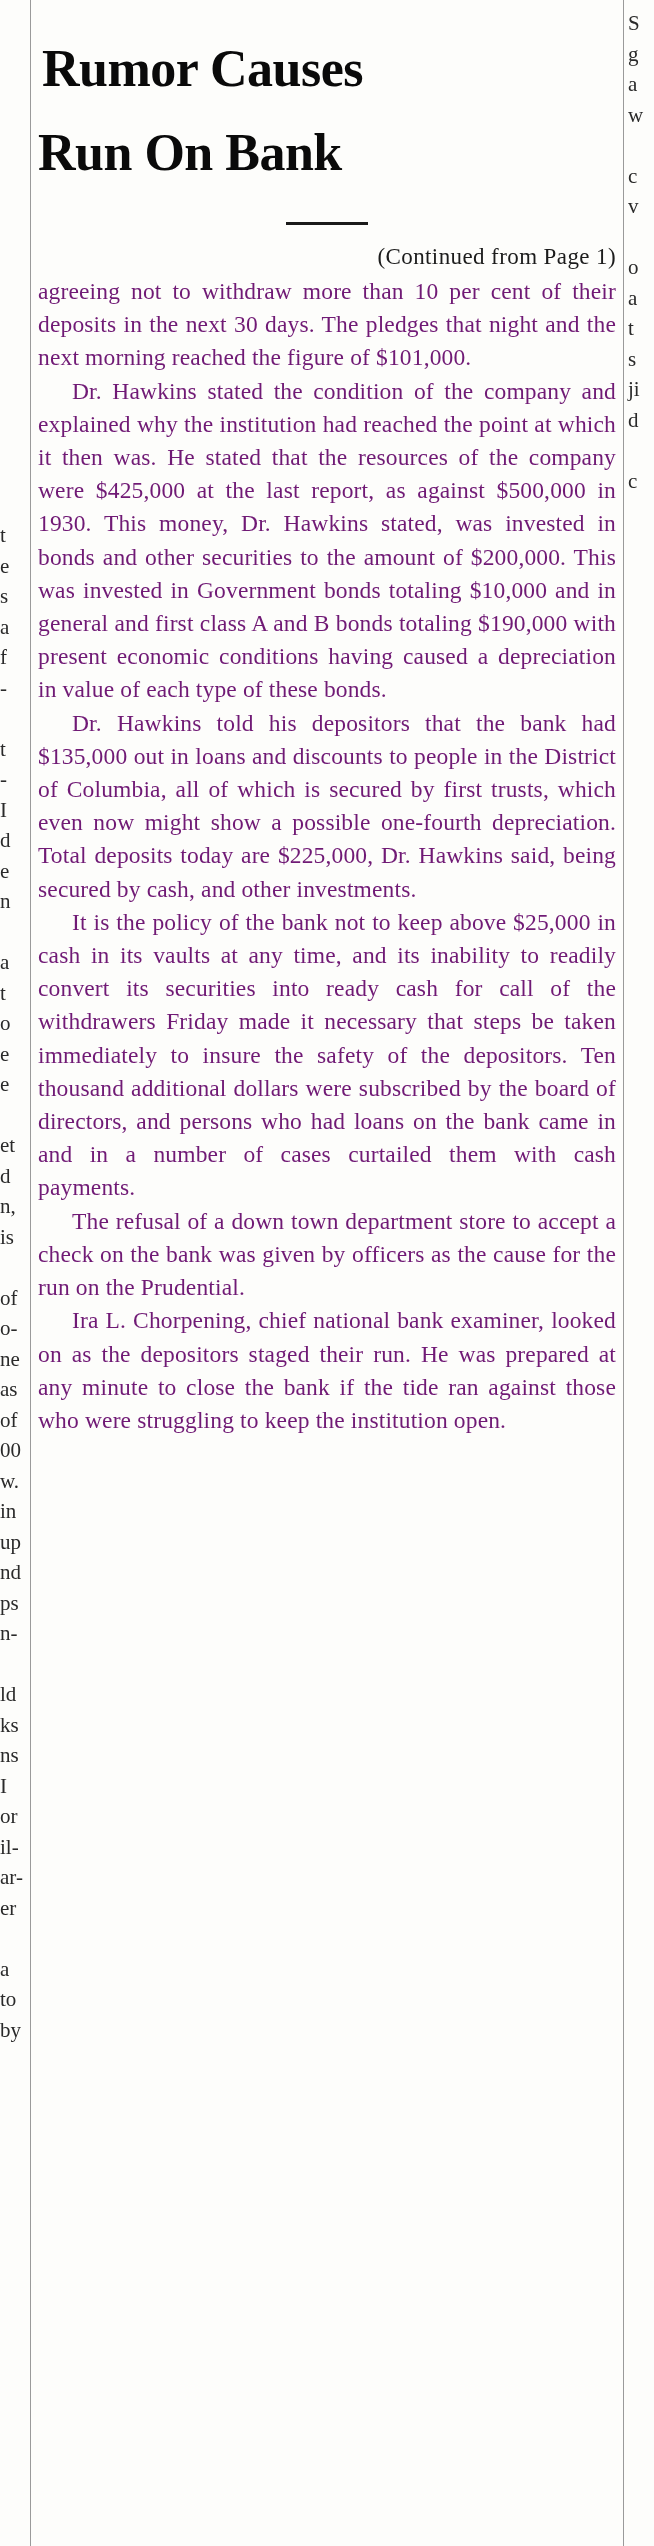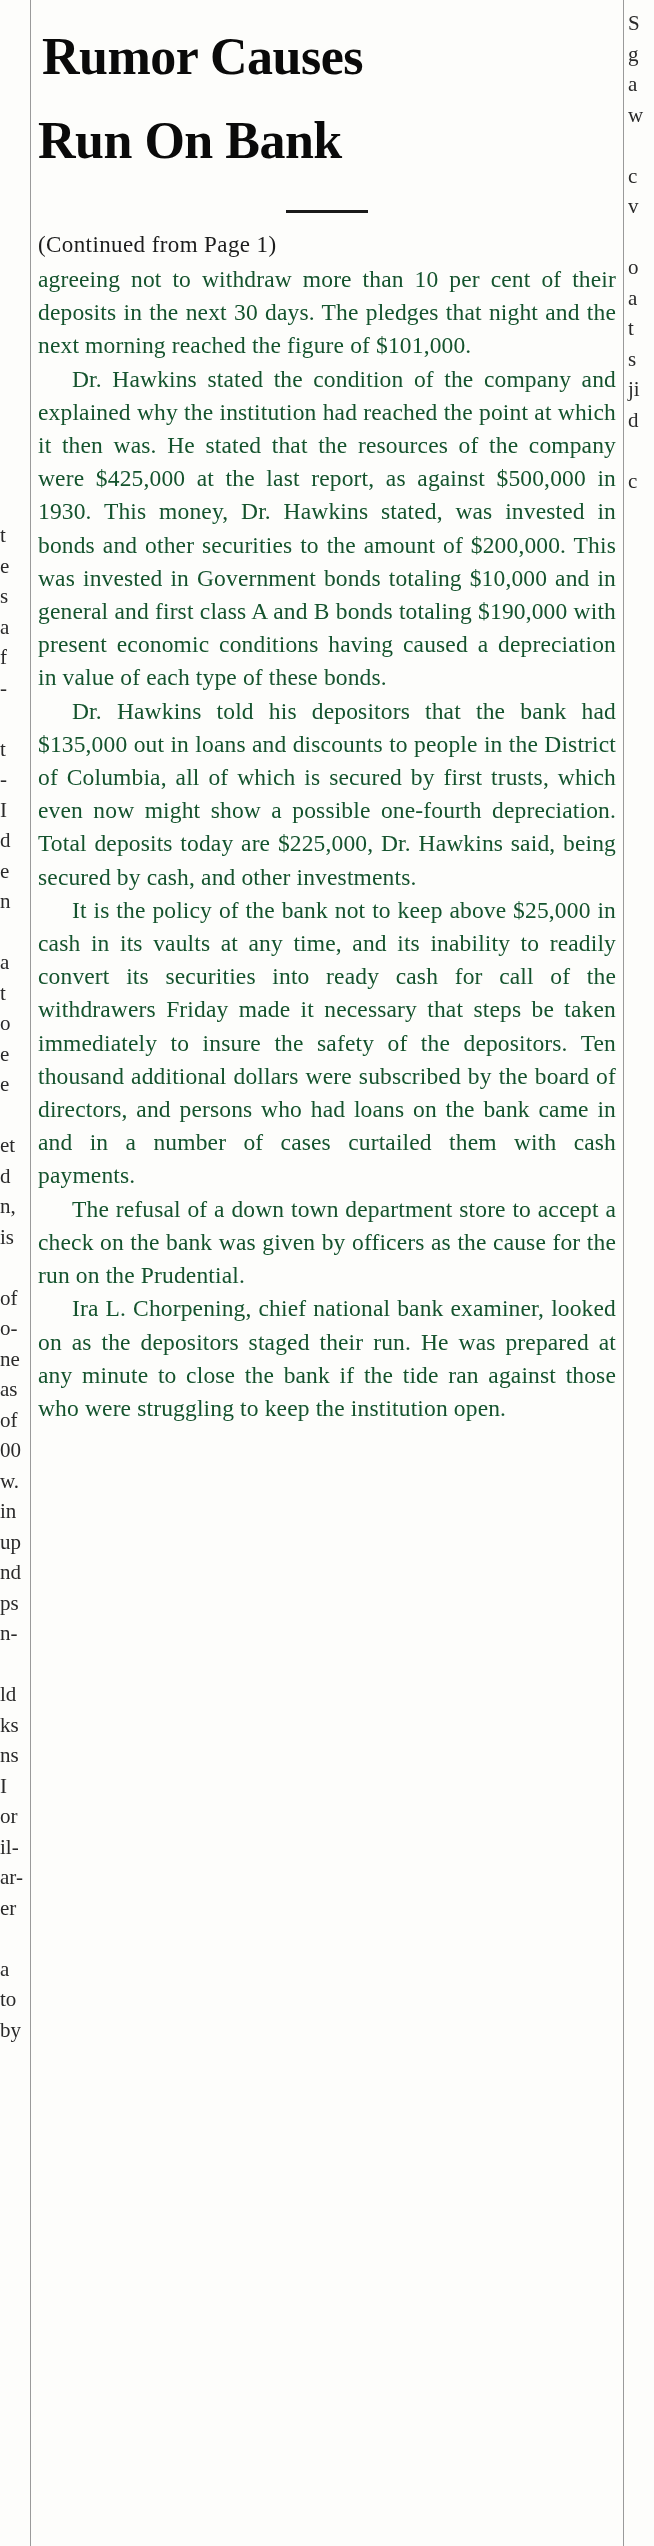--- a/index.html
+++ b/index.html
@@ -65,21 +65,21 @@
     top: 0;
     width: 1px;
     height: 2546px;
     background: #9a9a9a;
   }
 
   
   .article {
     position: absolute;
     left: 38px;
-    top: 4px;
+    top: 16px;
     width: 578px;
   }
 
   .headline {
     font-family: "Liberation Serif", serif;
     font-weight: bold;
     font-size: 52px;
     line-height: 62px;
     letter-spacing: -0.5px;
     color: #0a0a0a;
@@ -99,36 +99,36 @@
   }
 
   .divider {
     width: 82px;
     height: 3px;
     background: #1a1a1a;
     margin: 38px auto 16px auto;
   }
 
   .contnote {
-    text-align: left;
+    text-align: right;
     font-size: 23px;
     line-height: 32px;
     letter-spacing: 0.4px;
     margin: 3px 0 2px 0;
     color: #1c1c1c;
   }
 
   .body p {
     margin: 0;
     font-size: 23.5px;
     line-height: 33.2px;
     text-align: justify;
     text-justify: inter-word;
     letter-spacing: 0.15px;
-    color: #14532d;
+    color: #701a75;
     text-indent: 34px;
   }
   .body p.first-after-note {
     text-indent: 0;
   }
   .faded {
     color: #3a3a3a;
   }
 </style>
 </head>

